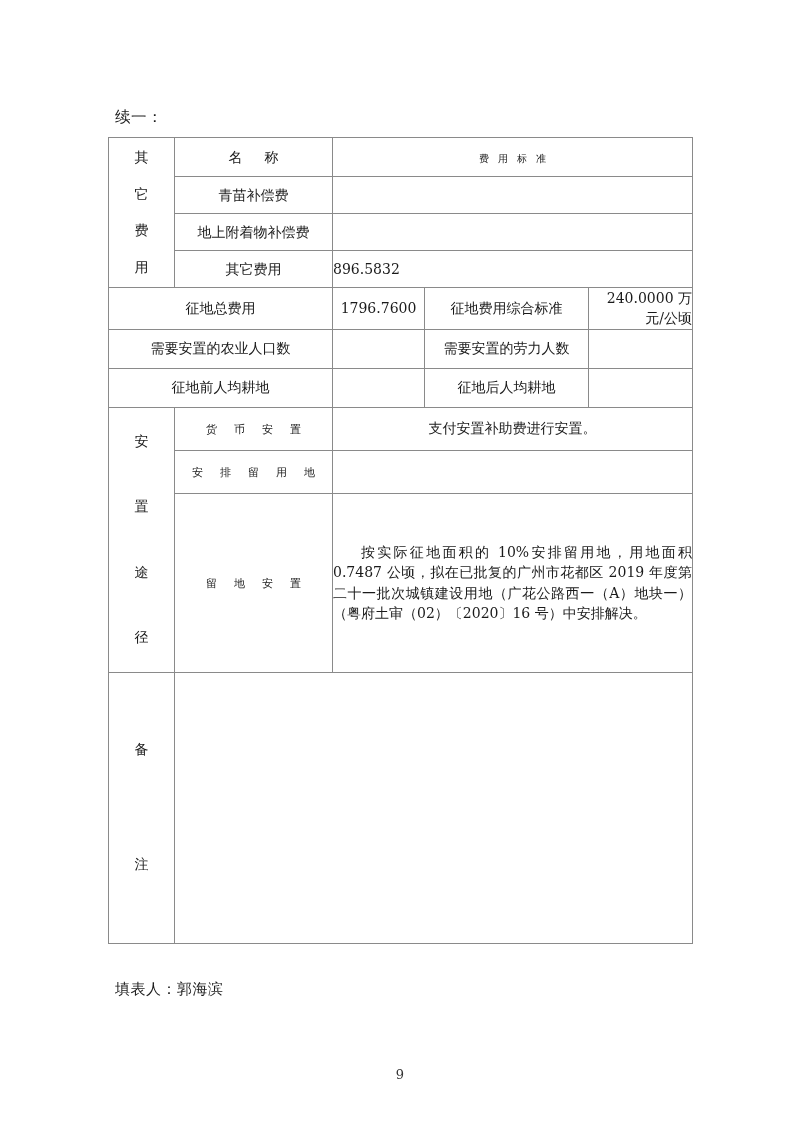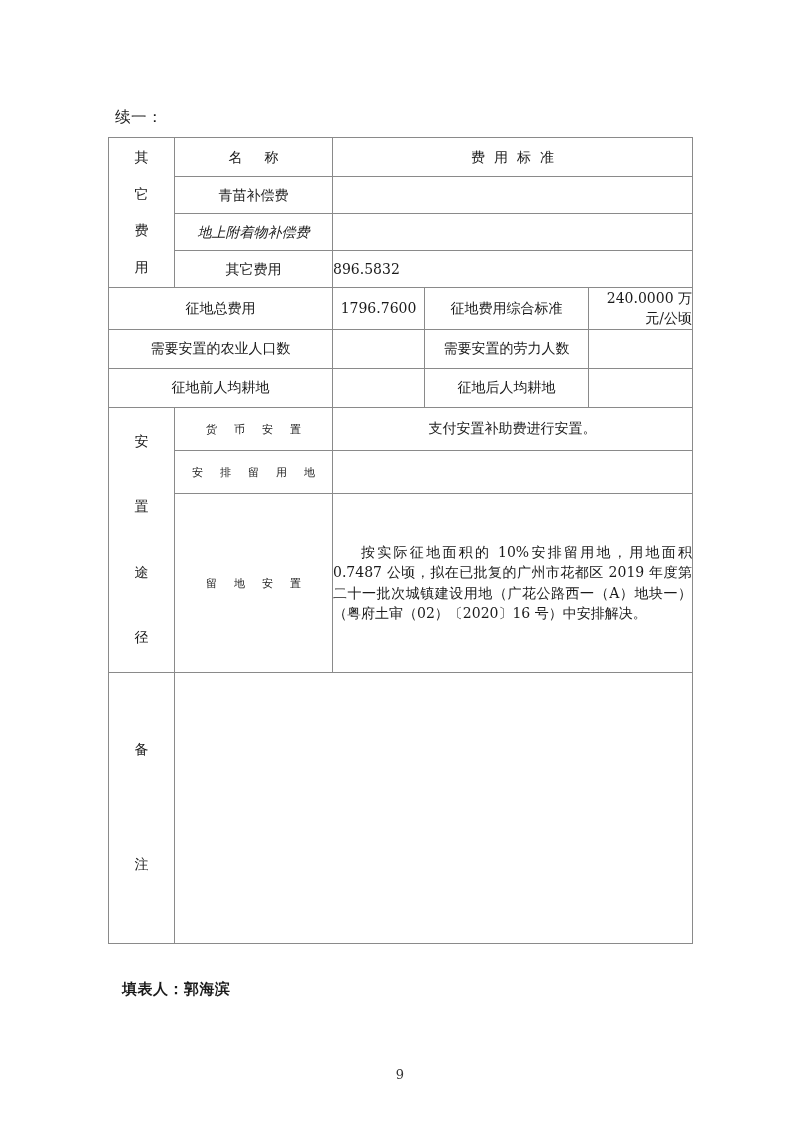--- a/index.html
+++ b/index.html
@@ -77,21 +77,21 @@
     display: block;
     line-height: 1.1;
   }
 
   .lbl-name {
     font-size: 14px;
     letter-spacing: 22px;
     padding-left: 22px;
   }
   .lbl-fee {
-    font-size: 14px;
+    font-size: 10px;
     letter-spacing: 9px;
     padding-left: 9px;
   }
   .lbl-place {
     font-size: 11px;
     letter-spacing: 17px;
     padding-left: 17px;
   }
 
   .num {
@@ -125,26 +125,25 @@
 
   .mid-txt {
     font-size: 14px;
     text-align: center;
     margin-left: 25px;
   }
 
   
   .filler {
     position: absolute;
-    left: 122px;
+    left: 115px;
     top: 980px;
     font-size: 15px;
     letter-spacing: 0.5px;
     white-space: nowrap;
-    font-weight: bold;
   }
   .pageno {
     position: absolute;
     left: 0;
     top: 1067px;
     width: 800px;
     text-align: center;
     font-size: 13px;
     color: #333;
   }
@@ -184,21 +183,21 @@
     </tr>
 
     <tr>
       <td class="ctr cell-pad" style="height:36px;margin-left:24px;">
         <span>青苗补偿费</span>
       </td>
       <td colspan="3" class="num"></td>
     </tr>
 
     <tr>
-      <td class="ctr cell-pad" style="height:36px;font-style:italic;">
+      <td class="ctr cell-pad" style="height:36px;">
         <span>地上附着物补偿费</span>
       </td>
       <td colspan="3" class="num"></td>
     </tr>
 
     <tr>
       <td class="ctr cell-pad" style="height:36px;">
         <span>其它费用</span>
       </td>
       <td colspan="3" class="num">896.5832</td>

